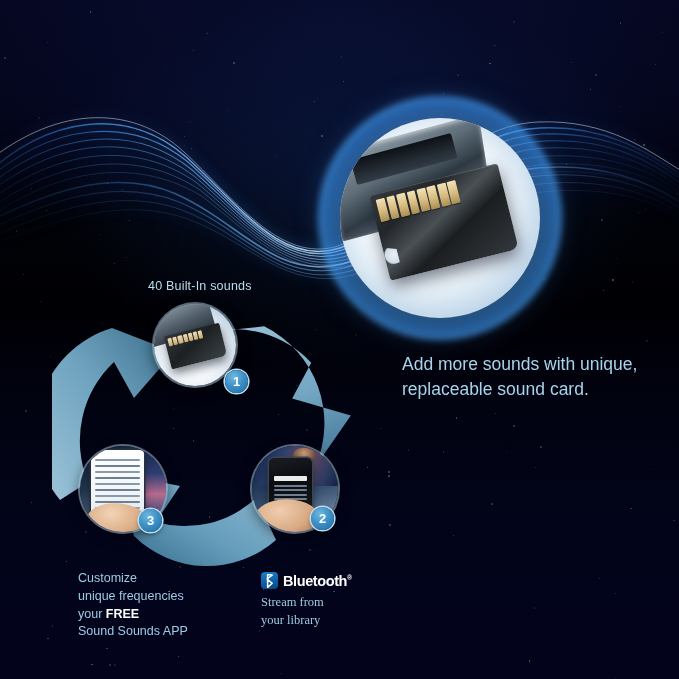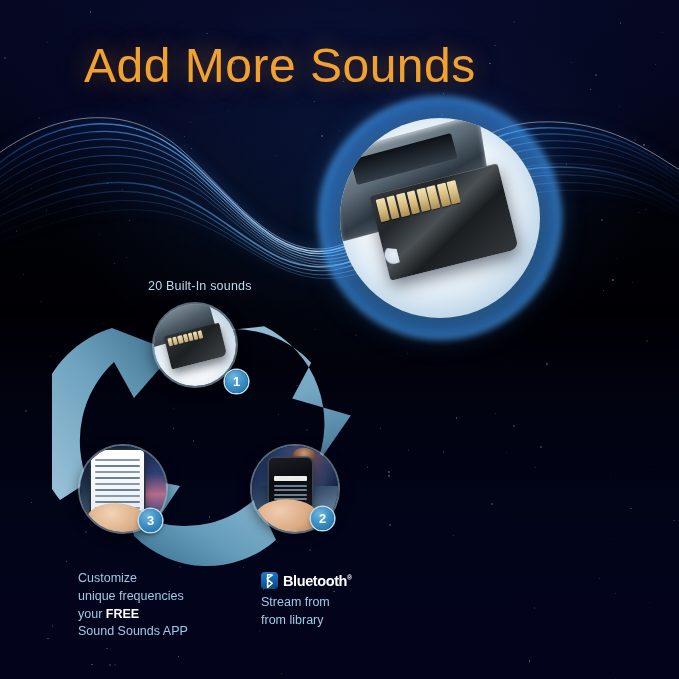--- a/index.html
+++ b/index.html
@@ -222,21 +222,21 @@
   #btlogo { display:flex; align-items:center; gap:5px; }
   #btbadge {
     width:17px; height:17px; border-radius:4px;
     background:linear-gradient(170deg,#1f7ec8 0%,#0f5fa8 55%,#0a4780 100%);
     display:flex; align-items:center; justify-content:center;
   }
   #btword {
     color:#ffffff; font-size:14.5px; font-weight:700; letter-spacing:-.4px;
   }
   #btword sup { font-size:7px; vertical-align:super; }
-  #btsub { margin-top:5px; color:#9ccbe4; font-size:12.5px; line-height:1.42; }
+  #btsub { margin-top:5px; color:#9ccbe4; font-size:12.5px; line-height:1.42;font-family:Liberation Serif, serif; }
 </style>
 </head>
 <body>
 
 <div id="stage">
 
   <div class="specks" id="specks">
       <span class="sp" style="left: 379.8px; top: 427.5px; width: 1.7px; height: 1.7px; opacity: 0.5;"></span>
       <span class="sp" style="left: 416.5px; top: 221.8px; width: 1.8px; height: 1.8px; opacity: 0.35;"></span>
       <span class="sp" style="left: 441.3px; top: 113.7px; width: 1.9px; height: 1.9px; opacity: 0.24;"></span>
@@ -441,23 +441,22 @@
             <i></i>
             <i></i>
             <i></i>
             <i></i>
         </div>
         <div class="sdnotch"></div>
       </div>
     </div>
   </div>
 
-  <div id="title">Add More Sounds</div>
-
-  <div id="builtin">20 Built-In sounds</div>
+
+  <div id="builtin">40 Built-In sounds</div>
 
   <div id="cycle">
     <svg width="320" height="284" viewBox="0 0 320 284">
       <defs>
         <linearGradient id="ar1" x1="0" y1="0" x2="1" y2="1">
           <stop offset="0%" stop-color="#a7cfe3"></stop>
           <stop offset="55%" stop-color="#7bb0cd"></stop>
           <stop offset="100%" stop-color="#3f7696"></stop>
         </linearGradient>
         <linearGradient id="ar2" x1="1" y1="0" x2="0" y2="1">
@@ -539,37 +538,38 @@
             <i></i>
             <i></i>
         </div>
       </div>
       <div class="t3hand"></div>
     </div>
   </div>
   <div class="badge" id="badge3">3</div>
 
   <div id="copy">
+    <div class="para1">Add more sounds with unique, replaceable sound card.</div>
   </div>
 
   <div id="capleft">
     <div>Customize</div>
     <div>unique frequencies</div>
     <div><span>your </span><b>FREE</b></div>
     <div>Sound Sounds APP</div>
   </div>
 
   <div id="capright">
     <div id="btlogo">
       <span id="btbadge">
         <svg width="11" height="14" viewBox="0 0 11 14" aria-hidden="true">
           <path d="M3.6 0.6 L3.6 13.4 L8.2 9.3 L3.0 5.0 L8.2 1.1 Z" fill="none" stroke="#ffffff" stroke-width="1.5" stroke-linejoin="round" stroke-linecap="round"></path>
         </svg>
       </span>
       <span id="btword"><span>Bluetooth</span><sup>®</sup></span>
     </div>
     <div id="btsub">
       <div>Stream from</div>
-      <div>from library</div>
+      <div>your library</div>
     </div>
   </div>
 
 </div>
 
 </body></html>

